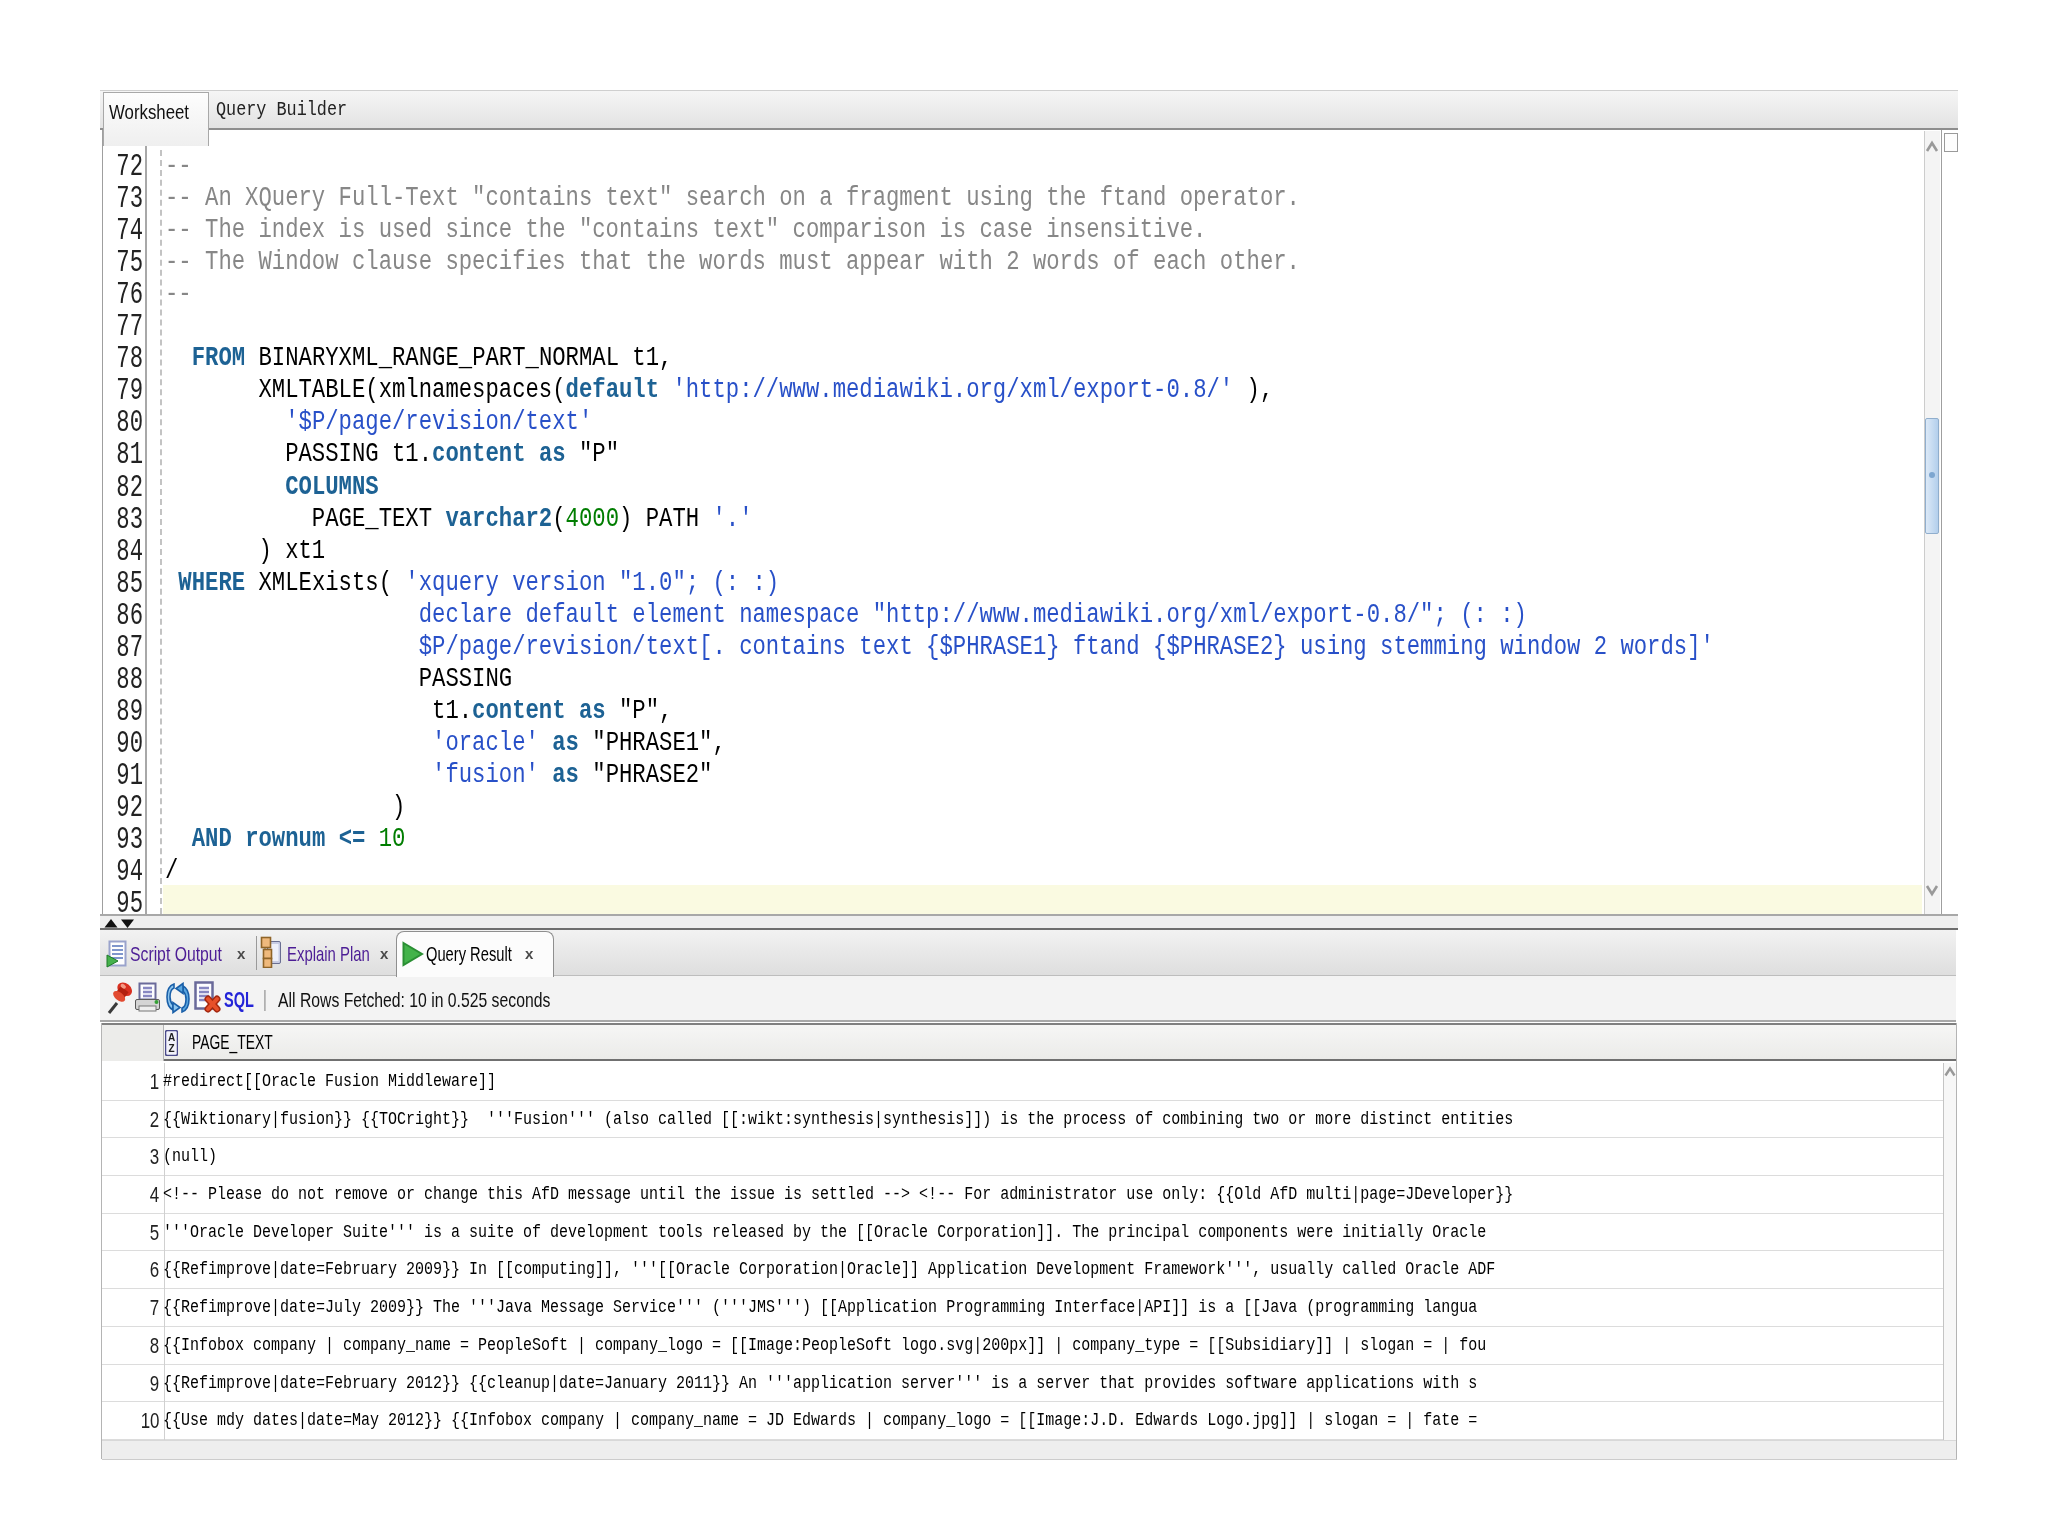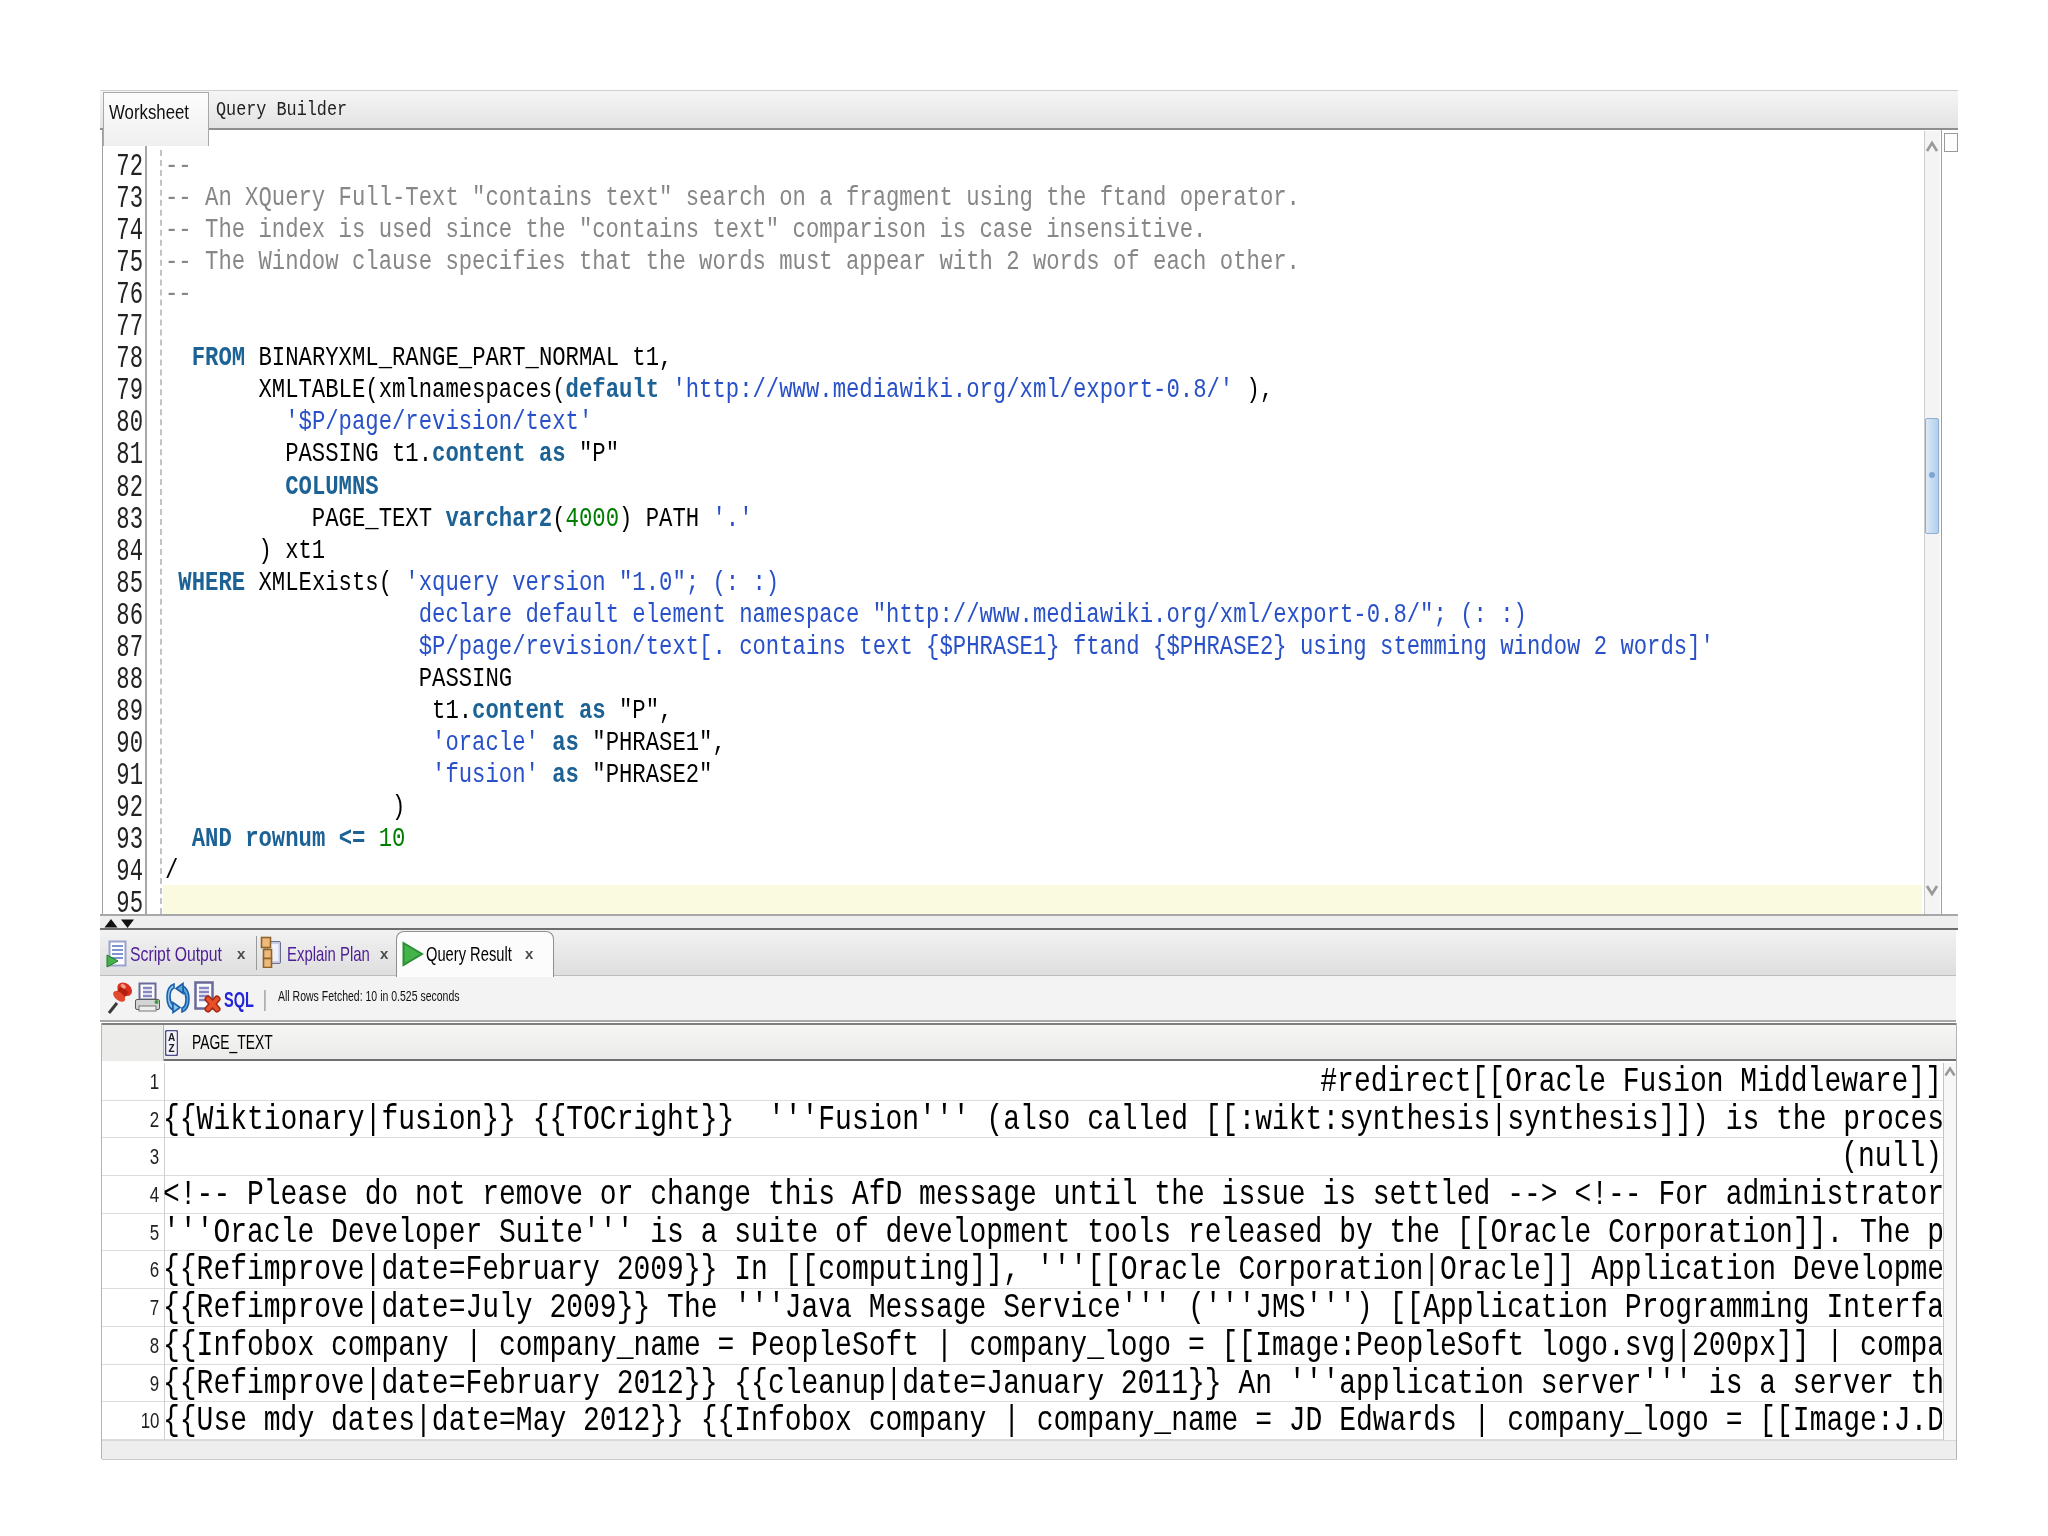--- a/index.html
+++ b/index.html
@@ -38,31 +38,31 @@
 #split { left:100px; top:916px; width:1858px; height:14px; background:#efefef; border-bottom:2px solid #6e6e6e; }
 
 #btabbar { left:100px; top:930px; width:1856px; height:46px; background:linear-gradient(#f2f2f2,#dedede); border-bottom:1px solid #bdbdbd; }
 #qrtab { left:396px; top:931px; width:158px; height:46px; background:#fcfcfc; border:1px solid #8f8f8f; border-bottom:none; border-radius:8px 8px 0 0; z-index:2; }
 .tabtxt { font-size:21px; color:#4c1d95; }
 .xmark { font-size:15px; color:#4a4a4a; font-weight:bold; }
 
 #toolbar { left:100px; top:976px; width:1856px; height:46px; background:#f3f3f3; border-bottom:2px solid #a8a8a8; }
 #sqltxt { left:224px; top:987px; font-size:22px; font-weight:bold; color:#2424d8; z-index:2; }
 #tbsep { left:262px; top:986px; font-size:22px; color:#b0b0b0; z-index:2; }
-#fetched { left:278px; top:988px; font-size:14px; color:#111; z-index:2; }
+#fetched { left:278px; top:988px; font-size:21px; color:#111; z-index:2; }
 
 #gridtop { left:102px; top:1023px; width:1854px; height:2px; background:#808080; }
 #ghead { left:102px; top:1025px; width:1854px; height:36px; background:linear-gradient(#f6f6f5,#ebebe9); border-bottom:2px solid #707070; }
 #gheadgut { left:102px; top:1025px; width:62px; height:36px; background:#ececea; border-right:1px solid #b4b4b4; z-index:2; }
 #ghlabel { left:193px; top:1031px; font-size:20px; color:#000; z-index:2; }
 #grows { left:102px; top:1063px; width:1841px; }
 .grow { position:relative; height:37.7px; border-bottom:1px solid #dcdcdc; background:#fff; }
 .gnum { position:absolute; left:0; top:0; width:57px; height:37.7px; line-height:37.2px; text-align:right; font-size:22px; color:#222; }
 .gsep { position:absolute; left:62px; top:0; width:1px; height:37.7px; background:#d0d0d0; }
-.gtxt { position:absolute; left:61px; top:0; width:1779px; height:37.7px; line-height:37.2px; font-size:28px; color:#000; white-space:pre; overflow:hidden;text-align:right; }
+.gtxt { position:absolute; left:61px; top:0; width:1779px; height:37.7px; line-height:37.2px; font-size:15px; color:#000; white-space:pre; overflow:hidden; }
 #gsb { left:1943px; top:1063px; width:13px; height:377px; background:#f7f7f7; border-left:1px solid #c4c4c4; }
 #ghsb { left:102px; top:1440px; width:1854px; height:19px; background:#eeeeee; border-top:1px solid #d8d8d8; }
 #gridright { left:1956px; top:1023px; width:1px; height:436px; background:#b4b4b4; }
 #gridbot { left:102px; top:1459px; width:1855px; height:1px; background:#cccccc; }
 #gridleft { left:101px; top:1023px; width:1px; height:436px; background:#b4b4b4; }
 </style></head><body>
 <div id="topbar" class="abs"></div>
 <div id="wtab" class="abs">
     <span class="cond2">Worksheet</span>
   </div>

